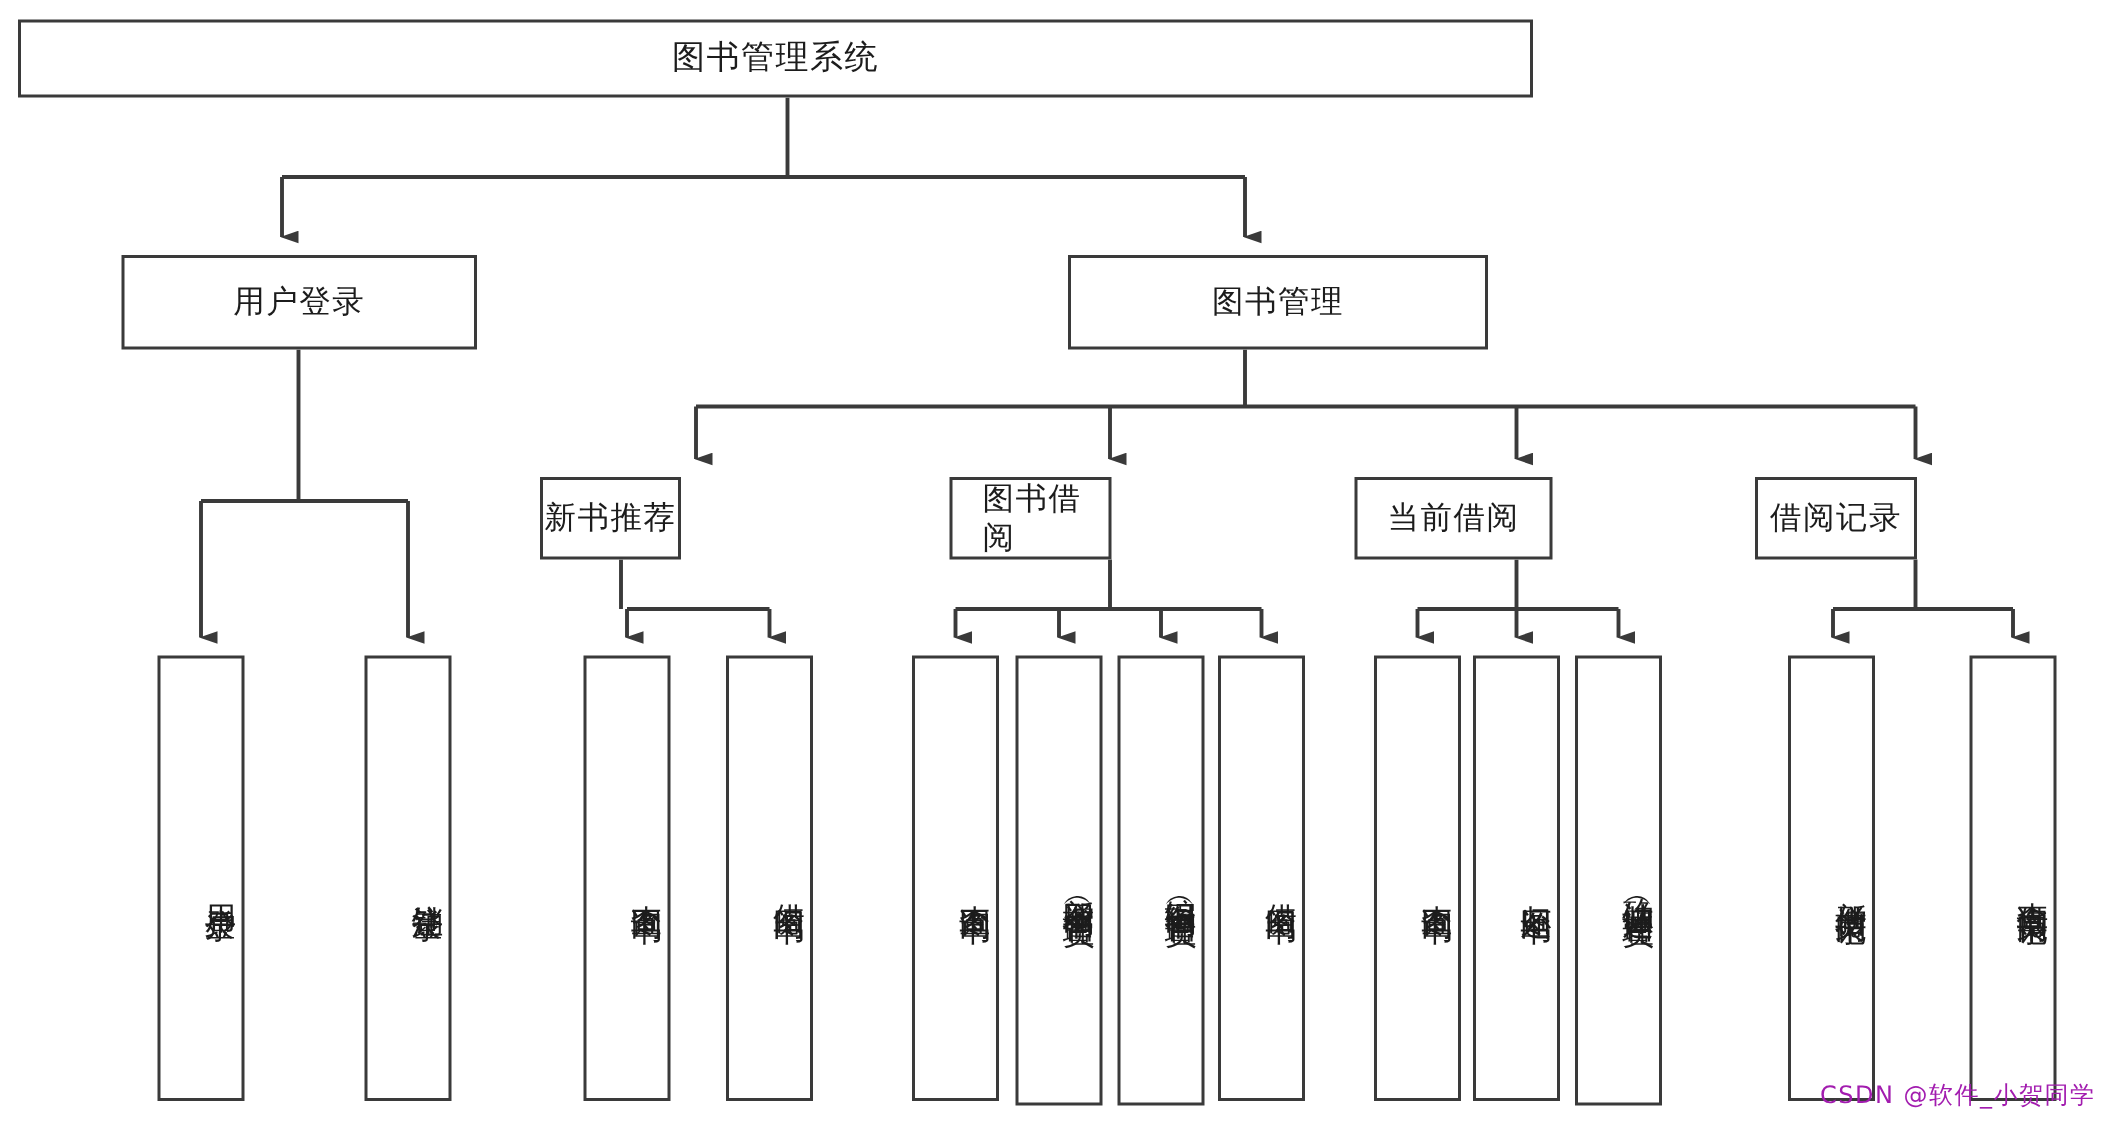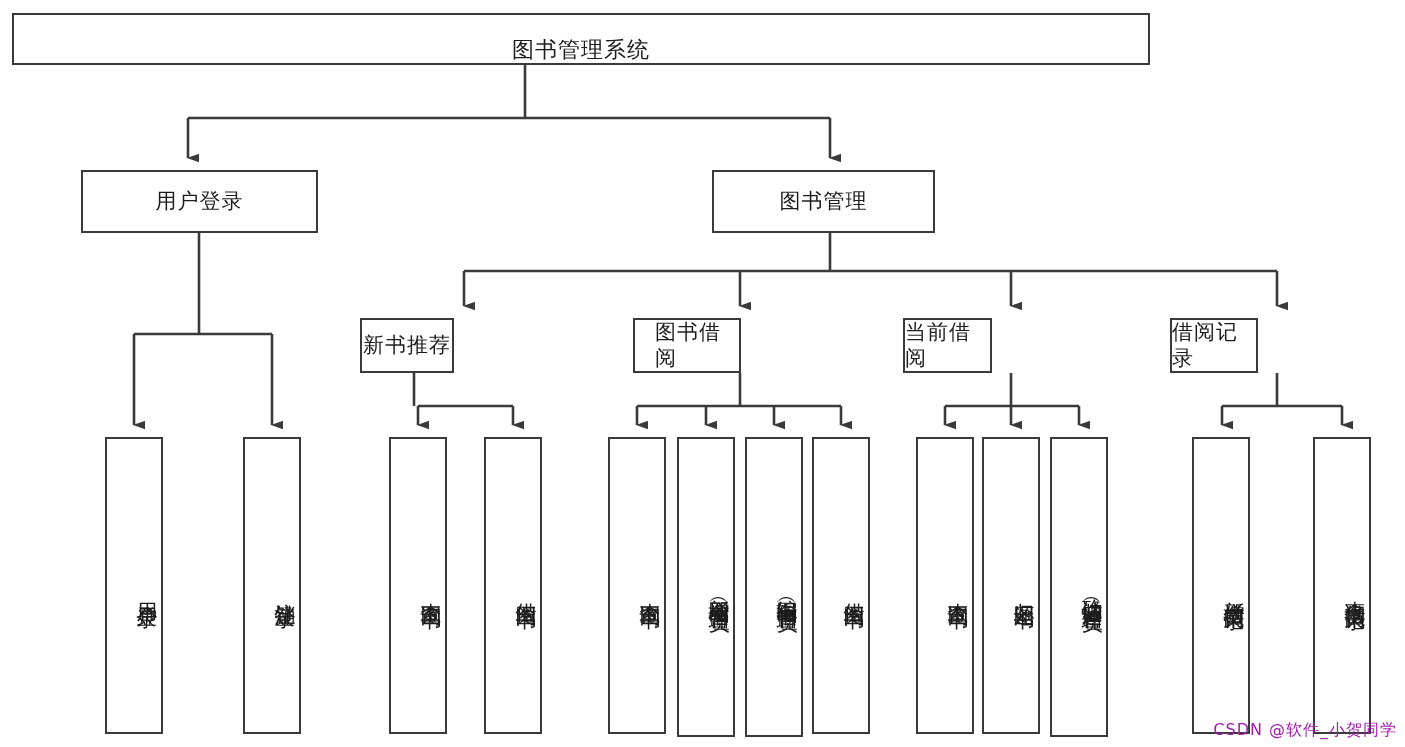--- a/index.html
+++ b/index.html
@@ -69,41 +69,41 @@
       <path d="M1011,406 L1011,425" marker-end="url(#arw)"></path>
       <path d="M1079,406 L1079,425" marker-end="url(#arw)"></path>
 
       <path d="M1277,373 L1277,406"></path>
       <path d="M1222,406 L1342,406"></path>
       <path d="M1222,406 L1222,425" marker-end="url(#arw)"></path>
       <path d="M1342,406 L1342,425" marker-end="url(#arw)"></path>
     </g>
   </svg>
 
-  <div class="node h root" style="left:12px;top:13px;width:1138px;height:52px;align-items:flex-end;">
+  <div class="node h root" style="left:12px;top:13px;width:1010px;height:52px;">
     <span>图书管理系统</span>
   </div>
 
   <div class="node h" style="left:81px;top:170px;width:237px;height:63px;">
     <span>用户登录</span>
   </div>
-  <div class="node h" style="left:712px;top:170px;width:223px;height:63px;">
+  <div class="node h" style="left:712px;top:170px;width:280px;height:63px;">
     <span>图书管理</span>
   </div>
 
   <div class="node h" style="left:360px;top:318px;width:94px;height:55px;">
     <span>新书推荐</span>
   </div>
   <div class="node h" style="left:633px;top:318px;width:108px;height:55px;padding-left:20px;">
     <span>图书借阅</span>
   </div>
-  <div class="node h" style="left:903px;top:318px;width:89px;height:55px;">
+  <div class="node h" style="left:903px;top:318px;width:132px;height:55px;">
     <span>当前借阅</span>
   </div>
-  <div class="node h" style="left:1170px;top:318px;width:88px;height:55px;">
+  <div class="node h" style="left:1170px;top:318px;width:108px;height:55px;">
     <span>借阅记录</span>
   </div>
 
   <div class="node v" style="left:105px;top:437px;width:58px;height:297px;">
     <span>用户登录</span>
   </div>
   <div class="node v" style="left:243px;top:437px;width:58px;height:297px;">
     <span>注销登录</span>
   </div>
 

